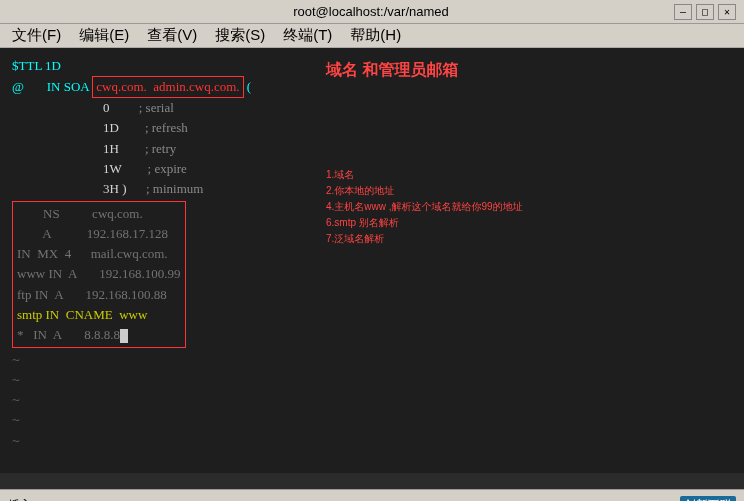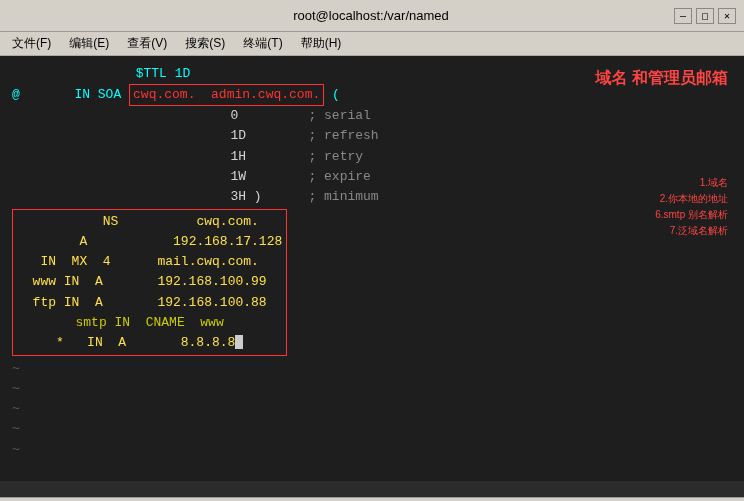--- a/index.html
+++ b/index.html
@@ -7,21 +7,21 @@
       width: 744px;
       height: 501px;
       background: #2b2b2b;
       font-family: monospace;
       overflow: hidden;
     }
 
     
     .title-bar {
       background: #d4d0c8;
-      height: 32px;
+      height: 24px;
       display: flex;
       align-items: center;
       justify-content: space-between;
       padding: 0 8px;
       border-bottom: 1px solid #999;
     }
     .title-bar-title {
       flex: 1;
       text-align: center;
       font-size: 13px;
@@ -49,21 +49,21 @@
       background: #d4d0c8;
       height: 24px;
       display: flex;
       align-items: center;
       padding: 0 4px;
       border-bottom: 1px solid #aaa;
       gap: 2px;
     }
     .menu-item {
       padding: 2px 8px;
-      font-size: 12px;
+      font-size: 15px;
       font-family: sans-serif;
       color: #000;
       cursor: pointer;
     }
 
     
     .editor {
       background: #1e1e1e;
       width: 100%;
       height: calc(501px - 28px - 24px - 24px);
@@ -90,26 +90,25 @@
 
     .left-code {
       width: 310px;
       min-width: 310px;
       padding: 4px 4px;
     }
 
     .right-annotations {
       padding: 4px 8px;
       flex: 1;
-      text-align: right;
     }
 
     
     .cyan { color: #00ffff; }
-    .green { color: #fde047; }
+    .green { color: #737373; }
     .yellow { color: #cccc00; }
     .gray { color: #888888; }
     .tilde { color: #444; }
 
     
     .annotation {
       color: #ff4444;
       font-size: 10px;
       font-family: sans-serif;
       line-height: 1.6;
@@ -154,24 +153,23 @@
 
     
     .soa-box {
       display: inline-block;
       border: 1.5px solid #ff3333;
       padding: 0 3px;
       color: #ff3333;
     }
 
     pre {
-      font-family: Liberation Mono, monospace;
+      font-family: Liberation Serif, serif;
       font-size: 13px;
       line-height: 1.55;
-      text-align: center;
     }
   </style>
 </head>
 <body>
 
 <div class="title-bar">
   <div style="width:60px"></div>
   <div class="title-bar-title">root@localhost:/var/named</div>
   <div class="title-bar-controls">
     <div class="title-btn">–</div>
@@ -215,20 +213,21 @@
         <div style="margin-top:2px;">
           <span class="tilde" style="color:#555;">~<br>~<br>~<br>~<br>~</span>
         </div>
       </div>
 
       <div class="right-annotations">
         <div class="domain-header" style="margin-bottom:4px; margin-top:2px;">域名   和管理员邮箱</div>
         <div style="height: 80px;"></div>
         <div class="annotation">1.域名</div>
         <div class="annotation">2.你本地的地址</div>
+        <div class="annotation">4.主机名www  ,解析这个域名就给你99的地址</div>
         <div class="annotation">6.smtp  别名解析</div>
         <div class="annotation">7.泛域名解析</div>
       </div>
     </div>
   </div>
 </div>
 
 <div class="status-bar">
   <div>插入  --</div>
   <div class="status-right">

